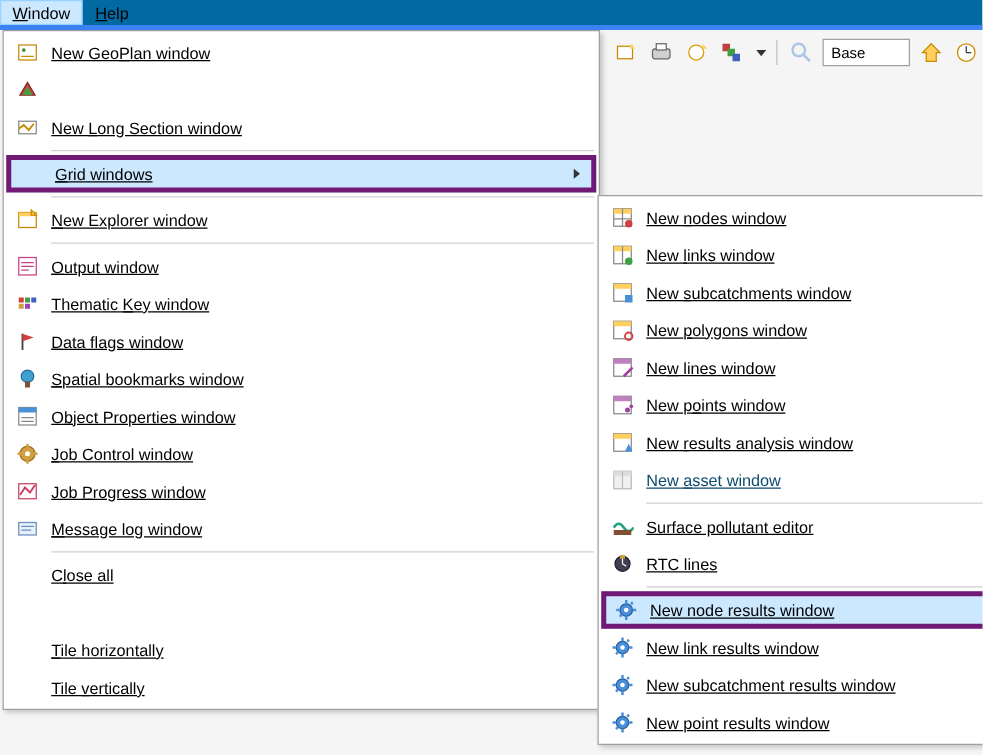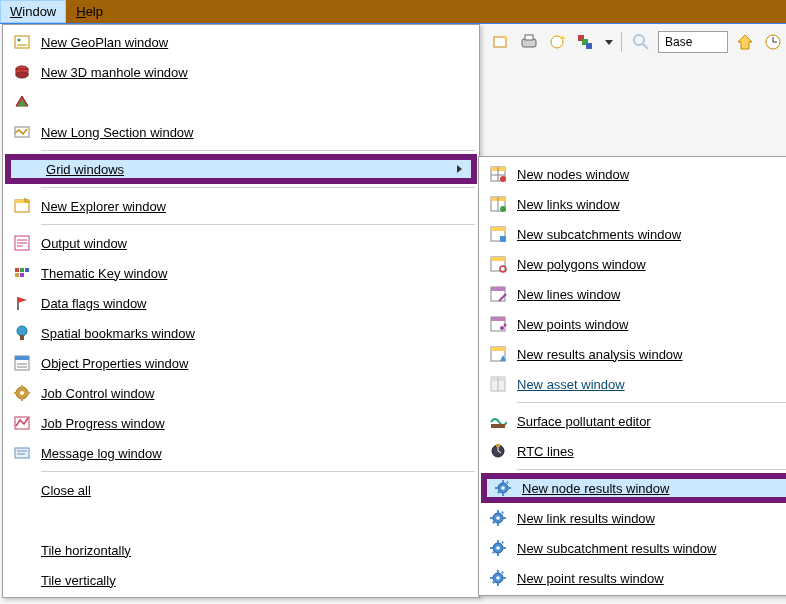--- a/index.html
+++ b/index.html
@@ -8,22 +8,22 @@
     font-family: "Segoe UI", Tahoma, sans-serif;
     font-size: 13px;
     background: #f5f5f5;
     width: 786px;
     height: 604px;
     overflow: hidden;
     position: relative;
   }
   .menubar {
     display: flex;
-    background: #a16207;
-    border-bottom: 1px solid #3b82f6;
+    background: #0369a1;
+    border-bottom: 4px solid #3b82f6;
     height: 24px;
     align-items: stretch;
   }
   .menubar-item {
     padding: 3px 10px;
     cursor: default;
     display: flex;
     align-items: center;
   }
   .menubar-item.open {
@@ -95,21 +95,21 @@
     display: flex;
     align-items: center;
     height: 30px;
     padding: 0 6px 0 4px;
     cursor: default;
     position: relative;
     text-decoration: underline;
   }
   .menu-item.highlight {
     background: #cce8ff;
-    border: 6px solid #701a75;
+    border: 4px solid #701a75;
     padding: 0 5px 0 3px;
   }
   .menu-item.disabled { color: #0c4a6e; }
   .menu-icon {
     width: 26px;
     height: 22px;
     display: flex;
     align-items: center;
     justify-content: center;
     flex-shrink: 0;
@@ -297,30 +297,20 @@
           <rect x="2" y="3" width="14" height="12" fill="#fff" stroke="#c88a00"></rect>
           <circle cx="6" cy="7" r="1.5" fill="#3a8f3a"></circle>
           <line x1="4" y1="12" x2="14" y2="12" stroke="#c88a00"></line>
         </svg>
       </span>
       <span class="menu-label">New Geo<span class="ul">P</span>lan window</span>
     </div>
     <div class="menu-item">
       <span class="menu-icon">
         <svg width="18" height="18">
-          <ellipse cx="9" cy="6" rx="6" ry="3" fill="#d04040" stroke="#802020"></ellipse>
-          <rect x="3" y="6" width="12" height="6" fill="#d04040" stroke="#802020"></rect>
-          <ellipse cx="9" cy="12" rx="6" ry="3" fill="#a03030" stroke="#802020"></ellipse>
-        </svg>
-      </span>
-      <span class="menu-label">New 3D <span class="ul">m</span>anhole window</span>
-    </div>
-    <div class="menu-item">
-      <span class="menu-icon">
-        <svg width="18" height="18">
           <polygon points="3,13 9,3 15,13" fill="#d04040" stroke="#802020"></polygon>
           <polygon points="5,13 9,6 13,13" fill="#40a040"></polygon>
         </svg>
       </span>
     </div>
     <div class="menu-item">
       <span class="menu-icon">
         <svg width="18" height="18">
           <rect x="2" y="4" width="14" height="10" fill="#fff" stroke="#888"></rect>
           <path d="M2 10 L6 7 L10 11 L14 6" fill="none" stroke="#c88a00" stroke-width="1.5"></path>

